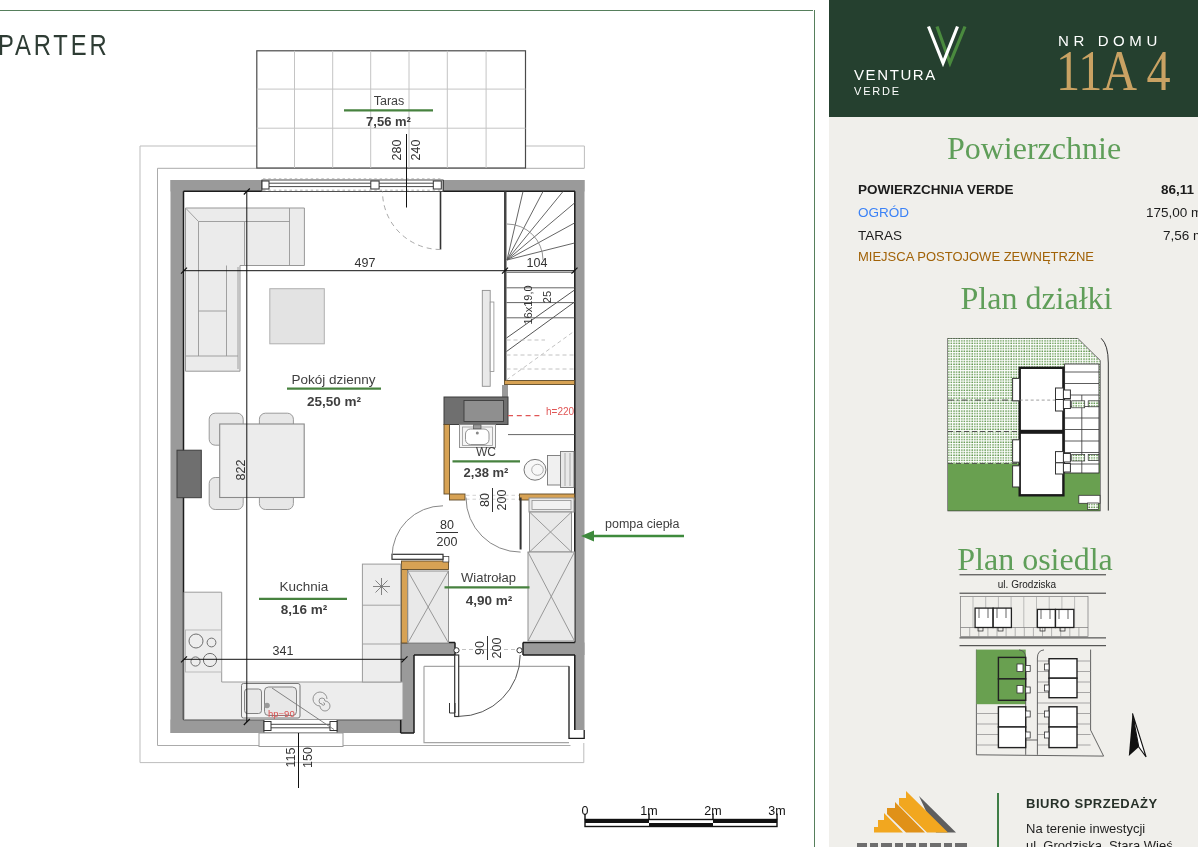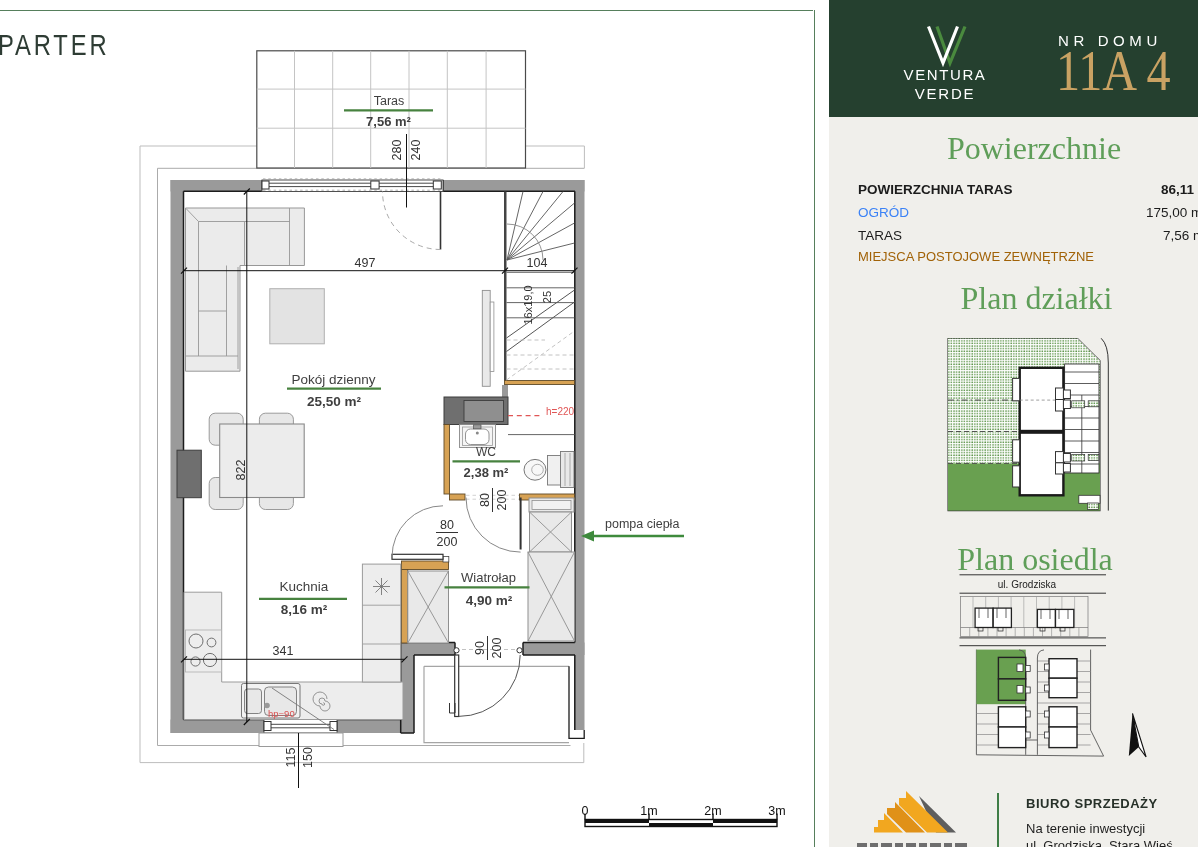--- a/index.html
+++ b/index.html
@@ -238,29 +238,29 @@
 <rect x="713" y="819.5" width="64" height="3.5" fill="#111111" stroke="none"></rect>
 </svg>
 
 <div class="abs" style="left:829px;top:0;width:369px;height:117px;background:#25402f;"></div>
 <div class="abs" style="left:829px;top:117px;width:369px;height:730px;background:#f0efeb;"></div>
 
 <svg class="abs" style="left:903px;top:10px;" width="110" height="100" viewBox="0 0 110 100">
   <polyline points="34,16.5 47,53 62,16.5" fill="none" stroke="#4a8a3e" stroke-width="3.2"></polyline>
   <polyline points="25.5,16.5 40,53 54.5,16.5" fill="none" stroke="#ffffff" stroke-width="3.2"></polyline>
 </svg>
-<div class="abs" style="left:854px;top:66px;width:182px;text-align:center;color:#fff;font-size:15px;letter-spacing:1.6px;">VENTURA</div>
-<div class="abs" style="left:854px;top:85px;width:182px;text-align:center;color:#fff;font-size:15px;letter-spacing:1.8px;">VERDE</div>
+<div class="abs" style="left:854px;top:66px;width:182px;color:#fff;font-size:15px;letter-spacing:1.6px;">VENTURA</div>
+<div class="abs" style="left:854px;top:85px;width:182px;color:#fff;font-size:11px;letter-spacing:1.8px;">VERDE</div>
 
 <div class="abs" style="left:1058px;top:31.5px;font-size:15px;letter-spacing:4.6px;color:#fff;text-align:center;">NR DOMU</div>
 <div class="abs ser" style="left:1056px;top:39px;font-size:56px;letter-spacing:0px;color:#c9a263;transform:scaleX(0.86);transform-origin:0 0;">11A 4</div>
 
 <div class="abs ser" style="left:829px;top:130px;width:410px;text-align:center;font-size:32px;color:#5f9e59;">Powierzchnie</div>
 
-<div class="abs" style="left:858px;top:182px;font-size:13.5px;font-weight:bold;color:#1c1c1c;">POWIERZCHNIA TARAS</div>
+<div class="abs" style="left:858px;top:182px;font-size:13.5px;font-weight:bold;color:#1c1c1c;">POWIERZCHNIA VERDE</div>
 <div class="abs" style="left:1161px;top:182px;font-size:13.5px;font-weight:bold;color:#1c1c1c;white-space:nowrap;">86,11 m²</div>
 <div class="abs" style="left:858px;top:205px;font-size:13.5px;color:#3b82f6;">OGRÓD</div>
 <div class="abs" style="left:1146px;top:205px;font-size:13.5px;color:#1c1c1c;white-space:nowrap;">175,00 m²</div>
 <div class="abs" style="left:858px;top:227.5px;font-size:13.5px;color:#1c1c1c;">TARAS</div>
 <div class="abs" style="left:1163px;top:227.5px;font-size:13.5px;color:#1c1c1c;white-space:nowrap;">7,56 m²</div>
 <div class="abs" style="left:858px;top:249px;font-size:13px;color:#a16207;">MIEJSCA POSTOJOWE ZEWNĘTRZNE</div>
 
 <div class="abs ser" style="left:829px;top:280px;width:415px;text-align:center;font-size:32px;color:#5f9e59;">Plan działki</div>
 <svg class="abs" style="left:940px;top:332px;" width="175" height="185" viewBox="0 0 175 185">
 <defs>

